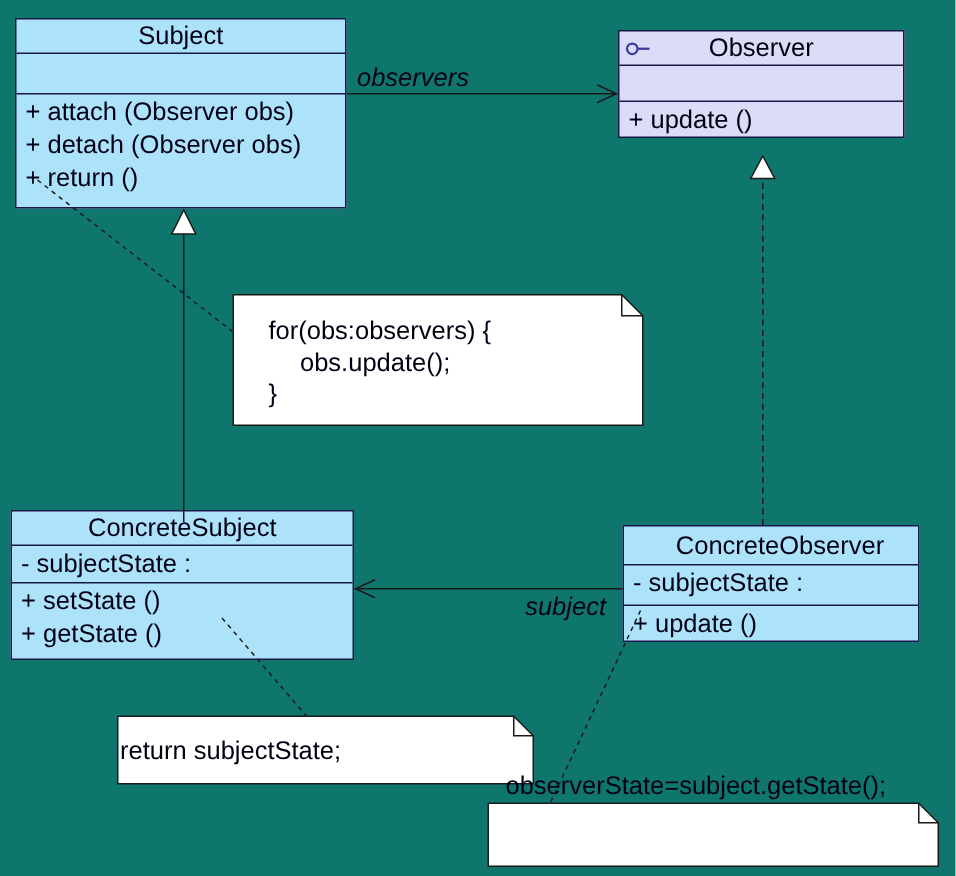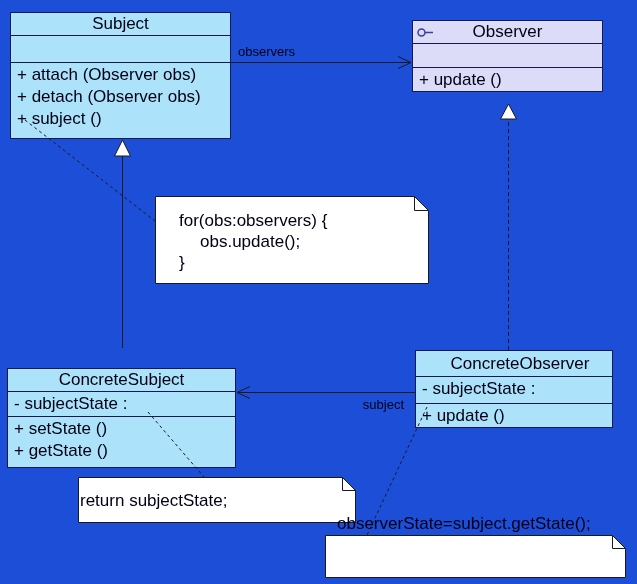--- a/index.html
+++ b/index.html
@@ -1,19 +1,19 @@
 <!DOCTYPE html>
 <html><head>
 <meta charset="utf-8">
 <style>
   html,body{margin:0;padding:0;background:#ffffff;}
   #canvas{
     position:relative;
     width:637px;height:584px;
-    background:#1d4ed8;
+    background:#0f766e;
     font-family:"Liberation Sans", sans-serif;
     color:#000014;
     overflow:hidden;
   }
   svg.layer{position:absolute;left:0;top:0;width:637px;height:584px;}
   #notes-layer{z-index:1;}
   #connector-layer{z-index:3;pointer-events:none;}
 
   .uml-class{
     position:absolute;
@@ -35,21 +35,21 @@
   .member-row{line-height:22px;white-space:nowrap;}
 
   .note-text{
     position:absolute;z-index:2;
     font-size:17px;line-height:21px;white-space:nowrap;
   }
   .note-indent{padding-left:21px;}
 
   .edge-label{
     position:absolute;z-index:2;
-    font-size:13px;line-height:17px;white-space:nowrap;
+    font-size:17px;line-height:17px;white-space:nowrap;font-style:italic;
   }
   #label-subject{text-align:right;}
 </style>
 </head>
 <body>
 
 <div id="canvas">
 
   <svg class="layer" id="notes-layer">
     <g>
@@ -65,33 +65,33 @@
       <path d="M612.5,535.5 L612.5,548.5 L625.5,548.5" fill="none" stroke="#1a1a1a" stroke-width="1"></path>
     </g>
   </svg>
 
   <div class="uml-class" style="left:10px;top:12px;width:221px;height:127px;">
     <div class="compartment c-title" style="height:22px;">Subject</div>
     <div class="compartment c-attrs" style="height:27px;"></div>
     <div class="compartment c-methods" style="flex:1;">
       <div class="member-row">+ attach (Observer obs)</div>
       <div class="member-row">+ detach (Observer obs)</div>
-      <div class="member-row">+ subject ()</div>
+      <div class="member-row">+ return ()</div>
     </div>
   </div>
 
   <div class="uml-class interface" style="left:412px;top:20px;width:191px;height:72px;justify-content:center;">
     <div class="compartment c-title" style="height:25px;">Observer</div>
     <div class="compartment c-attrs" style="height:27px;"></div>
     <div class="compartment c-methods" style="flex:1;">
       <div class="member-row">+ update ()</div>
     </div>
   </div>
 
-  <div class="uml-class" style="left:7px;top:368px;width:229px;height:100px;">
+  <div class="uml-class" style="left:7px;top:340px;width:229px;height:100px;">
     <div class="compartment c-title" style="height:22px;">ConcreteSubject</div>
     <div class="compartment c-attrs" style="height:25px;">
       <div class="member-row" style="line-height:22px;">- subjectState :</div>
     </div>
     <div class="compartment c-methods" style="flex:1;">
       <div class="member-row">+ setState ()</div>
       <div class="member-row">+ getState ()</div>
     </div>
   </div>
 

